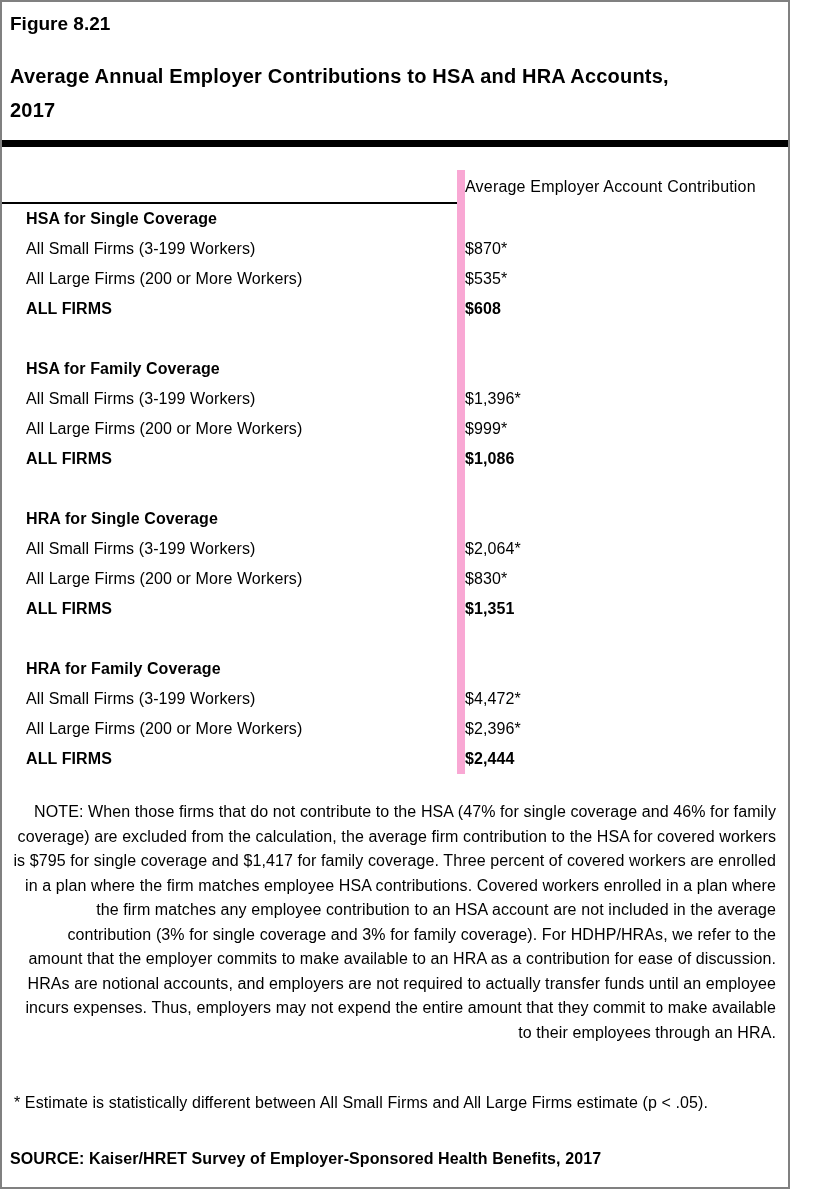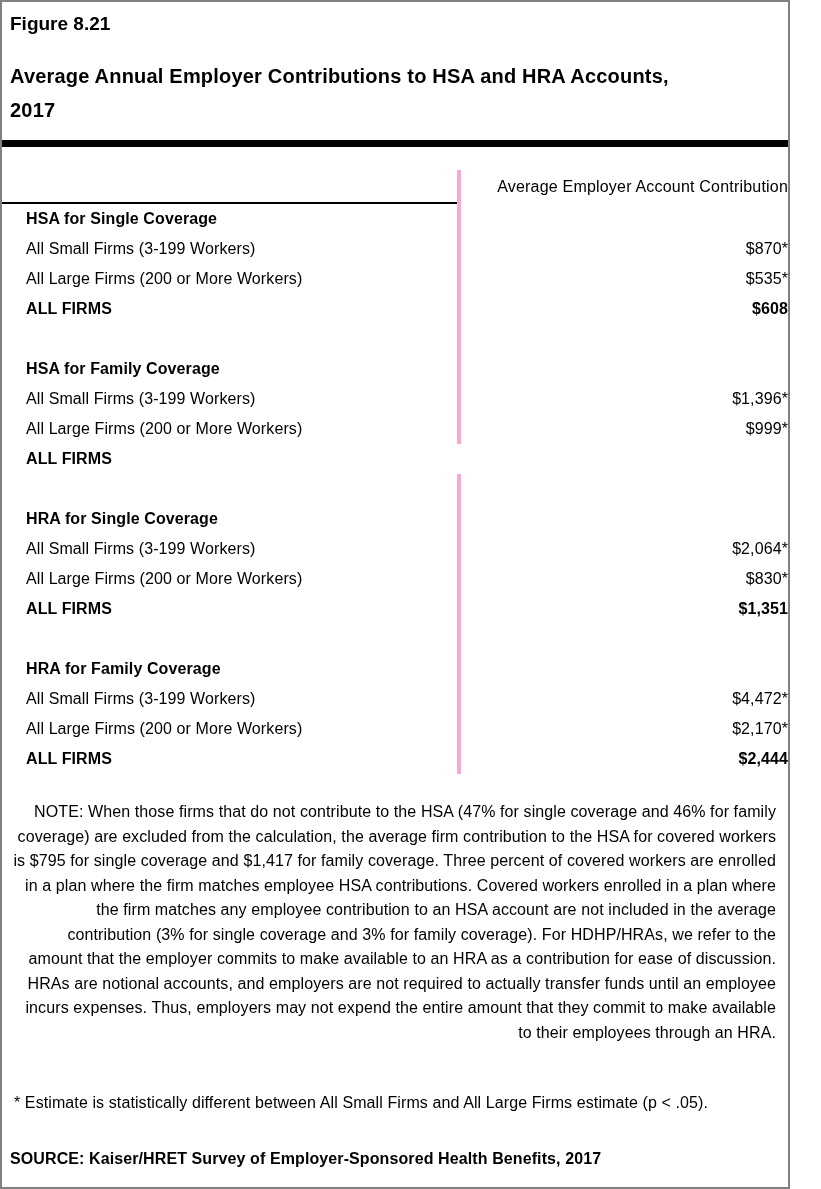--- a/index.html
+++ b/index.html
@@ -31,22 +31,22 @@
   .trow { display: flex; height: 30px; line-height: 30px; font-size: 16px; }
   .trow.header-row { height: 34px; line-height: 34px; }
   .lbl {
     width: 455px; box-sizing: border-box;
     padding-left: 24px;
     letter-spacing: 0.1px;
     white-space: nowrap;
   }
   .val {
     flex: 1;
-    border-left: 4px solid #f9a8d4;
-    text-align: right;
+    border-left: 8px solid #f9a8d4;
+    text-align: left;
     letter-spacing: 0.1px;
   }
   .header-row .lbl { border-bottom: 2px solid #000; }
   .header-row .val { letter-spacing: 0.2px; }
   .bold { font-weight: bold; }
   .notes {
     margin: 26px 12px 0 8px;
     font-size: 16px;
     letter-spacing: 0.1px;
   }
@@ -103,20 +103,21 @@
     <div class="trow">
       <div class="lbl">All Small Firms (3-199 Workers)</div>
       <div class="val">$1,396*</div>
     </div>
     <div class="trow">
       <div class="lbl">All Large Firms (200 or More Workers)</div>
       <div class="val">$999*</div>
     </div>
     <div class="trow">
       <div class="lbl bold">ALL FIRMS</div>
+      <div class="val bold">$1,086</div>
     </div>
     <div class="trow">
       <div class="lbl"></div>
       <div class="val"></div>
     </div>
 
     <div class="trow">
       <div class="lbl bold">HRA for Single Coverage</div>
       <div class="val"></div>
     </div>
@@ -140,21 +141,21 @@
     <div class="trow">
       <div class="lbl bold">HRA for Family Coverage</div>
       <div class="val"></div>
     </div>
     <div class="trow">
       <div class="lbl">All Small Firms (3-199 Workers)</div>
       <div class="val">$4,472*</div>
     </div>
     <div class="trow">
       <div class="lbl">All Large Firms (200 or More Workers)</div>
-      <div class="val">$2,170*</div>
+      <div class="val">$2,396*</div>
     </div>
     <div class="trow">
       <div class="lbl bold">ALL FIRMS</div>
       <div class="val bold">$2,444</div>
     </div>
 
   </div>
 
   <div class="notes">
     <p class="note">NOTE: When those firms that do not contribute to the HSA (47% for single coverage and 46% for family coverage) are excluded from the calculation, the average firm contribution to the HSA for covered workers is $795 for single coverage and $1,417 for family coverage. Three percent of covered workers are enrolled in a plan where the firm matches employee HSA contributions. Covered workers enrolled in a plan where the firm matches any employee contribution to an HSA account are not included in the average contribution (3% for single coverage and 3% for family coverage). For HDHP/HRAs, we refer to the amount that the employer commits to make available to an HRA as a contribution for ease of discussion. HRAs are notional accounts, and employers are not required to actually transfer funds until an employee incurs expenses. Thus, employers may not expend the entire amount that they commit to make available to their employees through an HRA.</p>

